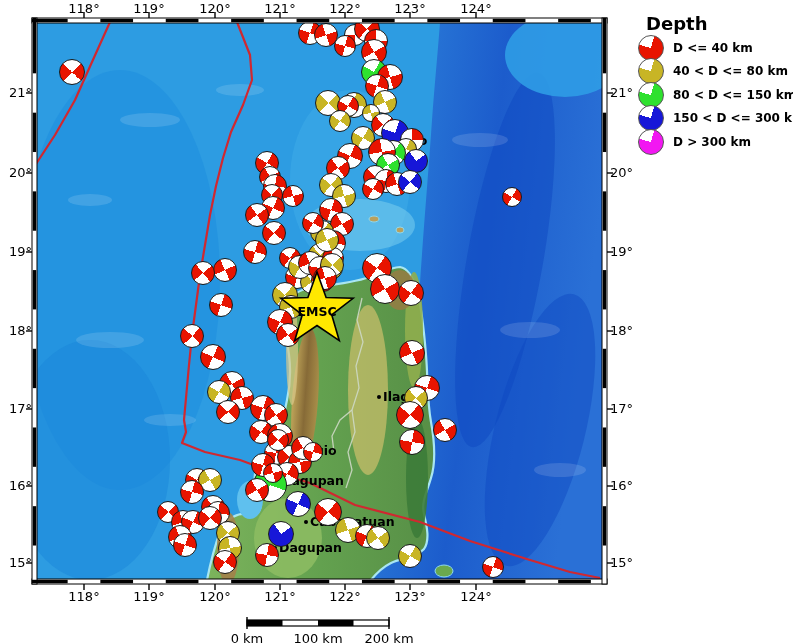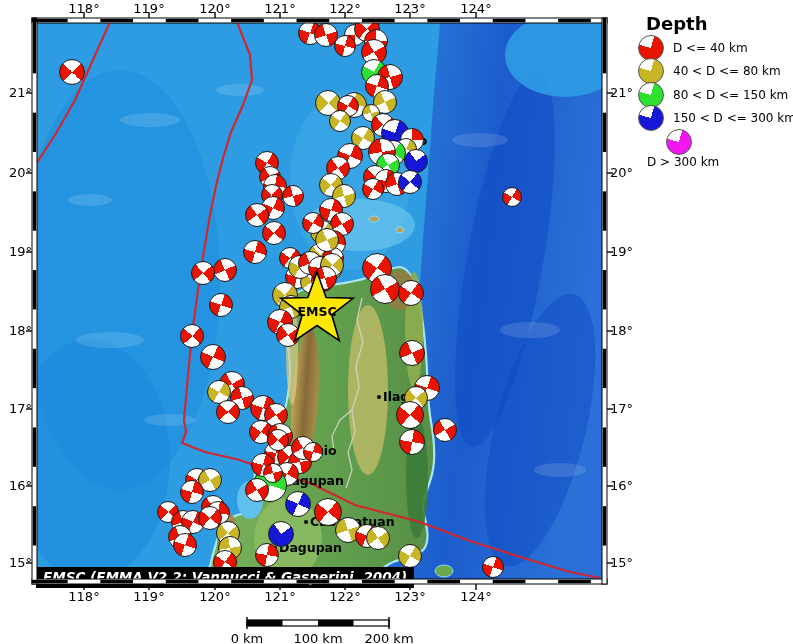--- a/index.html
+++ b/index.html
@@ -15,21 +15,21 @@
                font-style:italic;font-weight:bold;font-size:13.5px;padding:0 7px;z-index:8;white-space:nowrap;}
   #frame{position:absolute;left:0;top:0;z-index:9;pointer-events:none;}
   .axis-label{position:absolute;font-size:13px;color:#000;z-index:10;}
   .lat-left{left:0;width:32px;text-align:right;}
   .lat-right{left:610px;width:40px;text-align:left;}
   .lon{width:40px;text-align:center;margin-left:-20px;}
   #legend{position:absolute;left:638px;top:10px;width:155px;z-index:3;}
   #legend-title{position:absolute;left:8px;top:3px;font-size:18px;font-weight:bold;color:#000;}
   .legend-row{position:absolute;left:0;height:26px;display:flex;align-items:center;}
   .lball{width:26px;height:26px;border-radius:50%;border:1px solid #555;box-sizing:border-box;flex:0 0 auto;}
-  .llabel{margin-left:9px;font-size:12px;font-weight:normal;color:#000;white-space:nowrap;}
+  .llabel{margin-left:9px;font-size:12px;font-weight:bold;color:#000;white-space:nowrap;}
   #scalebar{position:absolute;left:0;top:0;width:793px;height:644px;z-index:2;pointer-events:none;}
   .sb-label{position:absolute;font-size:13px;color:#000;width:60px;margin-left:-30px;text-align:center;}
 </style>
 </head>
 <body>
 
 <div id="stage">
 
   <div id="map">
     <svg id="geo" width="567" height="558" viewBox="36 22 567 558">
@@ -236,41 +236,40 @@
       <div class="bb" style="left: 397px; top: 396px; width: 24px; height: 24px; background: conic-gradient(from 60deg, rgb(232, 20, 0) 0deg, rgb(232, 20, 0) 90deg, rgb(255, 255, 255) 90deg, rgb(255, 255, 255) 180deg, rgb(232, 20, 0) 180deg, rgb(232, 20, 0) 270deg, rgb(255, 255, 255) 270deg, rgb(255, 255, 255) 360deg);"></div>
       <div class="bb" style="left: 23px; top: 37px; width: 26px; height: 26px; background: conic-gradient(from 45deg, rgb(232, 20, 0) 0deg, rgb(232, 20, 0) 90deg, rgb(255, 255, 255) 90deg, rgb(255, 255, 255) 180deg, rgb(232, 20, 0) 180deg, rgb(232, 20, 0) 270deg, rgb(255, 255, 255) 270deg, rgb(255, 255, 255) 360deg);"></div>
       <div class="bb" style="left: 466px; top: 165px; width: 20px; height: 20px; background: conic-gradient(from 30deg, rgb(232, 20, 0) 0deg, rgb(232, 20, 0) 90deg, rgb(255, 255, 255) 90deg, rgb(255, 255, 255) 180deg, rgb(232, 20, 0) 180deg, rgb(232, 20, 0) 270deg, rgb(255, 255, 255) 270deg, rgb(255, 255, 255) 360deg);"></div>
     </div>
 
   <svg id="star" width="80" height="80" style="left: 277px; top: 270px;">
     <polygon points="40,2 49.1,27.5 76.1,28.3 54.7,44.8 62.3,70.7 40,55.5 17.7,70.7 25.3,44.8 3.9,28.3 30.9,27.5" fill="#ffe800" stroke="#000" stroke-width="1.6"></polygon>
     <text x="40" y="46" text-anchor="middle" font-size="12.5" font-weight="bold" fill="#000">EMSC</text>
   </svg>
 
-  <div id="attribution">EMSC (EMMA V2.2; Vannucci &amp; Gasperini, 2004)</div>
 
   <div id="legend">
     <div id="legend-title">Depth</div>
     <div class="legend-row" style="top: 25px;">
       <span class="lball" style="background: conic-gradient(from 15deg, rgb(232, 20, 0) 0deg, rgb(232, 20, 0) 270deg, rgb(255, 255, 255) 270deg, rgb(255, 255, 255) 360deg);"></span>
       <span class="llabel">D &lt;= 40 km</span>
       </div>
     <div class="legend-row" style="top: 48px;">
       <span class="lball" style="background: conic-gradient(from 15deg, rgb(200, 181, 37) 0deg, rgb(200, 181, 37) 270deg, rgb(255, 255, 255) 270deg, rgb(255, 255, 255) 360deg);"></span>
       <span class="llabel">40 &lt; D &lt;= 80 km</span>
       </div>
     <div class="legend-row" style="top: 72px;">
       <span class="lball" style="background: conic-gradient(from 15deg, rgb(46, 225, 46) 0deg, rgb(46, 225, 46) 270deg, rgb(255, 255, 255) 270deg, rgb(255, 255, 255) 360deg);"></span>
       <span class="llabel">80 &lt; D &lt;= 150 km</span>
       </div>
     <div class="legend-row" style="top: 95px;">
       <span class="lball" style="background: conic-gradient(from 15deg, rgb(23, 23, 216) 0deg, rgb(23, 23, 216) 270deg, rgb(255, 255, 255) 270deg, rgb(255, 255, 255) 360deg);"></span>
       <span class="llabel">150 &lt; D &lt;= 300 km</span>
       </div>
-    <div class="legend-row" style="top: 119px; flex-direction: column;">
+    <div class="legend-row" style="top: 119px;">
       <span class="lball" style="background: conic-gradient(from 15deg, rgb(242, 23, 242) 0deg, rgb(242, 23, 242) 270deg, rgb(255, 255, 255) 270deg, rgb(255, 255, 255) 360deg);"></span>
       <span class="llabel">D &gt; 300 km</span>
       </div>
   </div>
 
   <svg id="frame" width="793" height="644">
       <rect x="32" y="18" width="575" height="5" fill="#fff" stroke="#000" stroke-width="1"></rect>
       <rect x="32" y="579" width="575" height="5" fill="#fff" stroke="#000" stroke-width="1"></rect>
       <rect x="32" y="18" width="5" height="566" fill="#fff" stroke="#000" stroke-width="1"></rect>
       <rect x="602" y="18" width="5" height="566" fill="#fff" stroke="#000" stroke-width="1"></rect>

